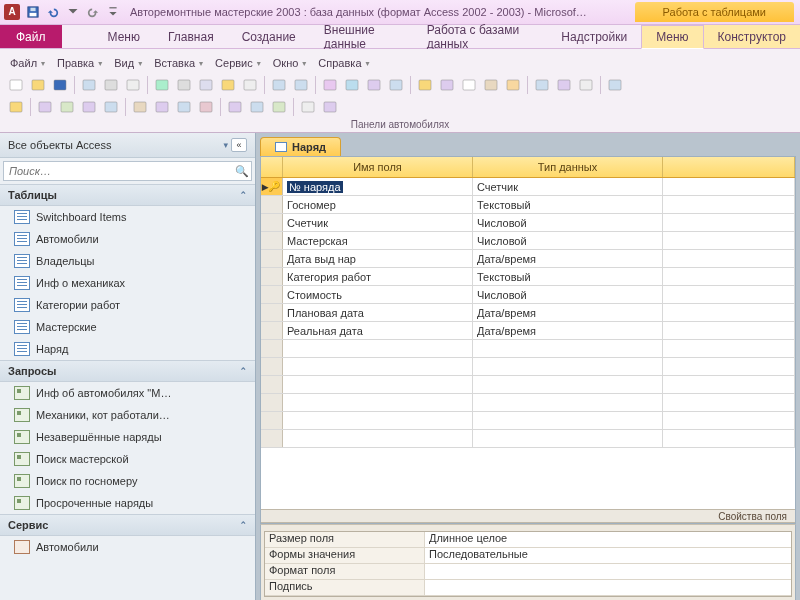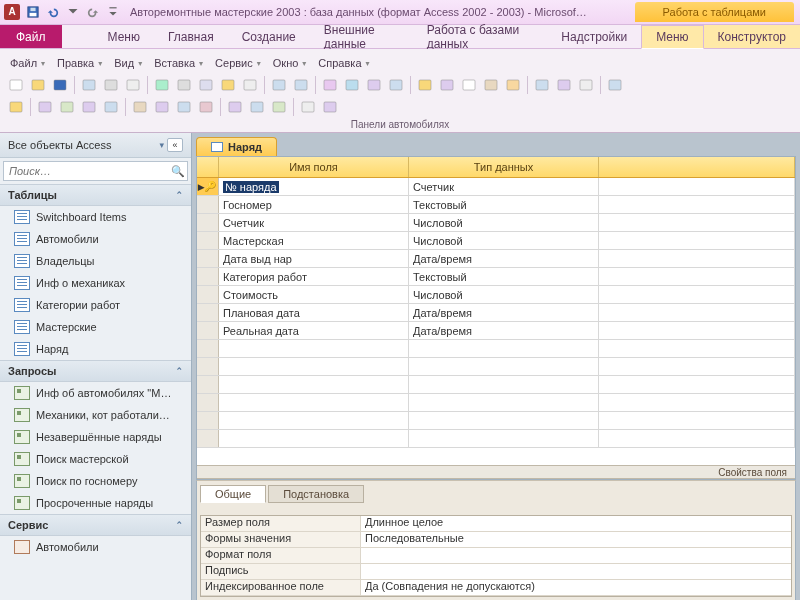--- a/index.html
+++ b/index.html
@@ -20,21 +20,21 @@
 .menu-row{display:flex;gap:4px;padding:2px 0 4px}
 .menu-item{color:#4a3a4e;padding:2px 4px;cursor:pointer;display:flex;align-items:center;gap:2px}
 .menu-item::after{content:"▾";font-size:8px;color:#888;margin-left:2px}
 .toolbar-rows{display:flex;flex-direction:column;gap:2px}
 .tb-row{display:flex;gap:2px;align-items:center}
 .tb-btn{width:20px;height:20px;border:1px solid transparent;border-radius:2px;display:flex;align-items:center;justify-content:center;cursor:pointer}
 .tb-btn svg{width:14px;height:14px}
 .tb-sep{width:1px;height:18px;background:#d0c0d3;margin:0 2px}
 .ribbon-group-label{text-align:center;color:#6a5a6e;font-size:10px;padding-top:2px}
 .workspace{flex:1;display:flex;overflow:hidden;background:#b9c4ce}
-.navpane{width:192px;background:#ecf0f4;border-right:1px solid #9fb0bf;display:flex;flex-direction:column}
+.navpane{width:256px;background:#ecf0f4;border-right:1px solid #9fb0bf;display:flex;flex-direction:column}
 .nav-header{background:linear-gradient(#e9eef3,#d7e0e8);padding:5px 8px;border-bottom:1px solid #c0ccd6;display:flex;align-items:center;justify-content:space-between;color:#2a466a;font-size:12px}
 .nav-header .chev{width:16px;height:14px;border:1px solid #a8b8c8;background:#fff;text-align:center;line-height:12px;font-size:9px;cursor:pointer;border-radius:2px}
 .nav-search{display:flex;align-items:center;background:#fff;margin:3px;border:1px solid #b8c4d0}
 .nav-search input{flex:1;border:none;outline:none;padding:3px 5px;font-style:italic;color:#888}
 .nav-search .sicon{width:18px;text-align:center;color:#2a6aae;cursor:pointer}
 .nav-group{background:linear-gradient(#e4ebf1,#d4dee7);padding:4px 8px;border-top:1px solid #c6d0da;border-bottom:1px solid #c6d0da;font-weight:bold;color:#2a466a;display:flex;justify-content:space-between;align-items:center;cursor:pointer}
 .nav-group .gchev{font-size:9px;color:#5a7a9e}
 .nav-items{overflow-y:auto}
 .nav-item{display:flex;align-items:center;gap:6px;padding:4px 8px 4px 14px;cursor:pointer}
 .ni-icon{width:16px;height:14px;flex:none}
@@ -60,21 +60,21 @@
 .dg-row .cell{padding:1px 4px;border-right:1px solid #d8d8d8;display:flex;align-items:center}
 .dg-row.sel .rs{background:#ffcb52}
 .key-icon{color:#c89018;font-size:10px}
 .arrow-icon{color:#333;font-size:9px}
 .fname-sel{background:#1a3a6a;color:#fff;padding:0 2px}
 .propsplit{height:14px;background:#ece8e0;border-top:1px solid #c0b8a8;border-bottom:1px solid #c0b8a8;text-align:right;padding:0 8px;color:#5a4a3a;font-size:10px;line-height:14px}
 .prop-area{background:#eee9df;border-top:1px solid #c8c0b0;margin:0 4px 0;border-left:1px solid #9fb0bf;border-right:1px solid #9fb0bf}
 .prop-tabs{display:flex;background:#eee9df;padding:3px 3px 0}
 .ptab{padding:2px 14px;border:1px solid #b8b0a0;background:#e4dfd4;color:#5a4a3a;cursor:pointer;margin-right:2px;position:relative;top:1px}
 .ptab.active{background:#fff;border-bottom:1px solid #fff}
-.prop-grid{background:#fff;border:1px solid #b8b0a0;margin:13px 3px 3px}
+.prop-grid{background:#fff;border:1px solid #b8b0a0;margin:6px 3px 3px}
 .prow{display:flex;border-bottom:1px solid #dcd6ca;height:16px}
 .prow .plabel{width:160px;padding:0 4px;border-right:1px solid #dcd6ca;color:#333;background:#f6f2ea}
 .prow .pval{flex:1;padding:0 4px;color:#333}
 </style>
 </head>
 <body>
 
 <div class="titlebar">
   <div class="app-icon">A</div>
   <div class="qat">
@@ -547,41 +547,33 @@
           <div class="dg-row">
             <div class="rs"></div>
             <div class="cell c-name"></div>
             <div class="cell c-type"></div>
             <div class="cell c-rest"></div>
           </div>
         </div>
       <div class="propsplit">Свойства поля</div>
     </div>
     <div class="prop-area">
-      <div class="prop-tabs">
-        <div class="ptab active">Общие</div>
-        <div class="ptab">Подстановка</div>
-      </div>
       <div class="prop-grid" id="propgrid">
           <div class="prow">
             <div class="plabel">Размер поля</div>
             <div class="pval">Длинное целое</div>
           </div>
           <div class="prow">
             <div class="plabel">Формы значения</div>
             <div class="pval">Последовательные</div>
           </div>
           <div class="prow">
             <div class="plabel">Формат поля</div>
             <div class="pval"></div>
           </div>
           <div class="prow">
             <div class="plabel">Подпись</div>
             <div class="pval"></div>
           </div>
-          <div class="prow">
-            <div class="plabel">Индексированное поле</div>
-            <div class="pval">Да (Совпадения не допускаются)</div>
-          </div>
         </div>
     </div>
   </div>
 </div>
 
 </body></html>

